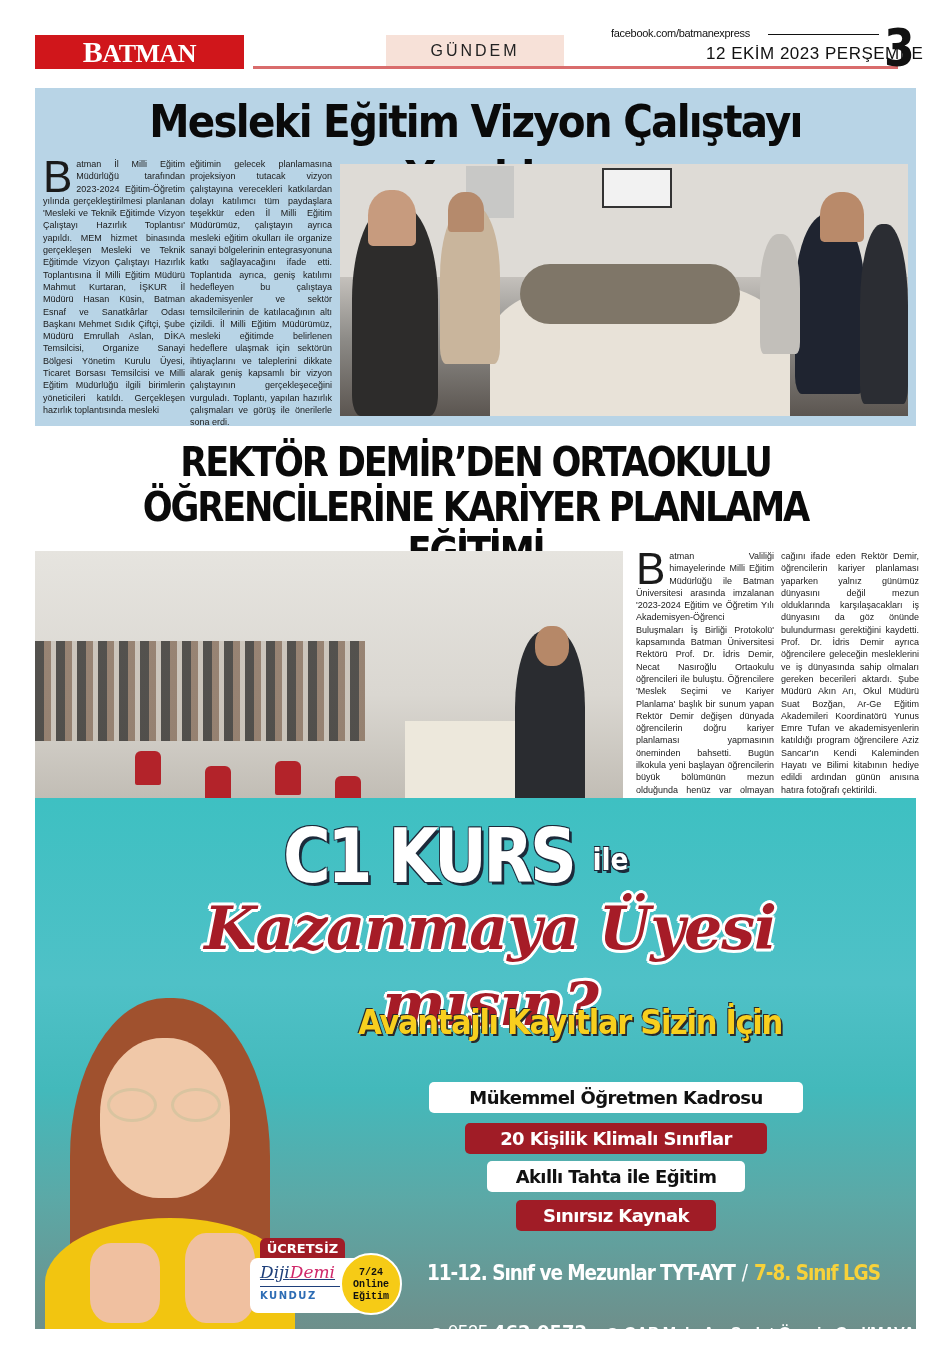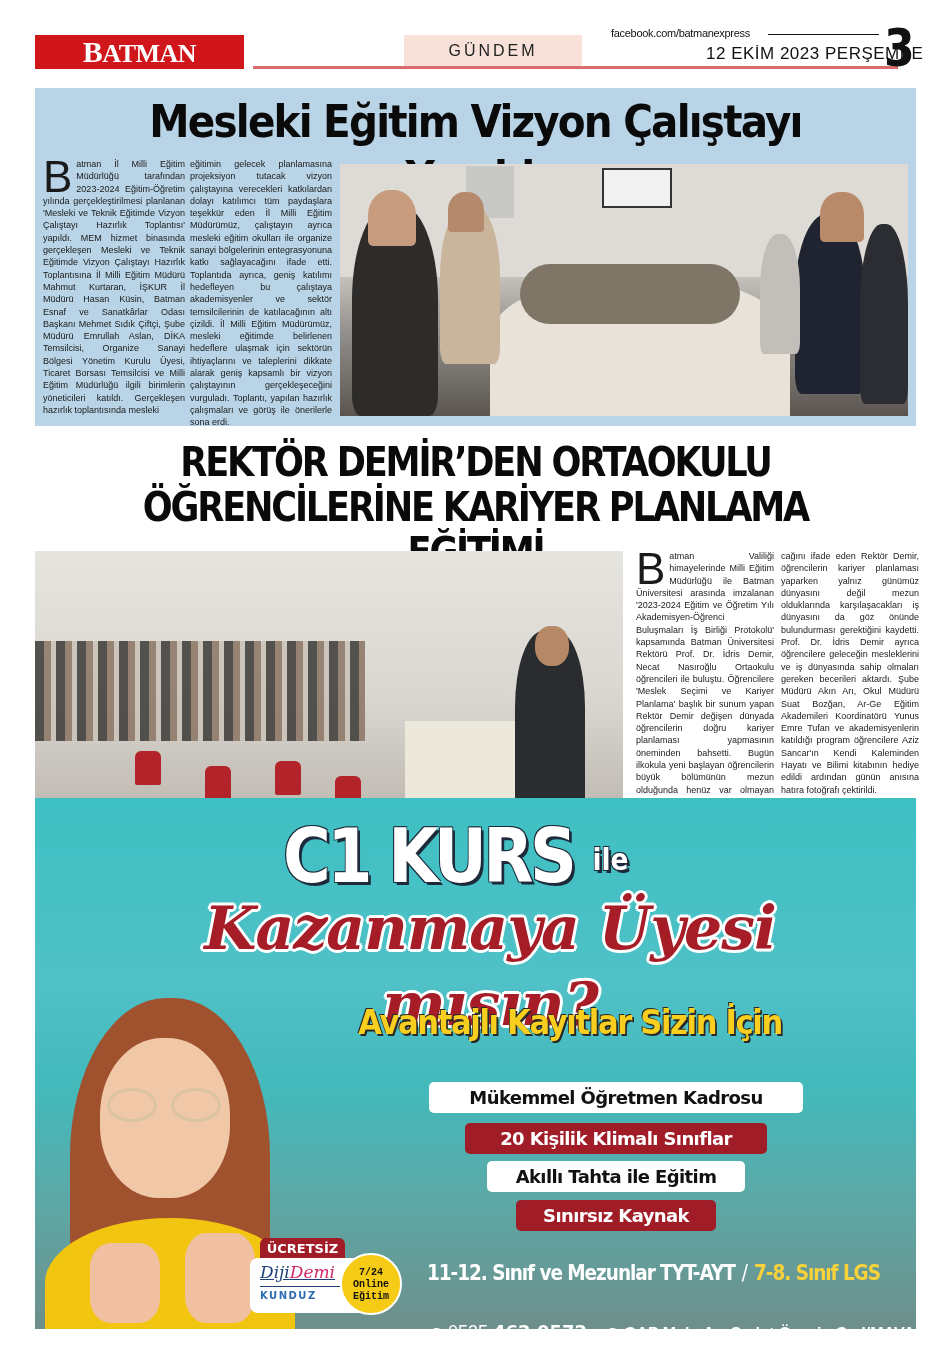--- a/index.html
+++ b/index.html
@@ -5,21 +5,21 @@
   * { box-sizing: border-box; margin: 0; padding: 0; }
   html, body { width: 951px; height: 1364px; background: #ffffff; overflow: hidden; }
   body { position: relative; font-family: "Liberation Sans", sans-serif; color: #111; }
 
   
   .logo { position: absolute; left: 35px; top: 35px; width: 209px; height: 34px; background: #d0161b;
     color: #fff; font-family: "Liberation Serif", serif; font-weight: bold; font-size: 26px; line-height: 34px;
     text-align: center; letter-spacing: -0.5px; }
   .logo .big { font-size: 30px; }
   .hdr-line { position: absolute; left: 253px; top: 66px; width: 645px; height: 3px; background: #d96c6c; }
-  .section-tab { position: absolute; left: 404px; top: 35px; width: 178px; height: 31px; background: #f7e1d8;
+  .section-tab { position: absolute; left: 386px; top: 35px; width: 178px; height: 31px; background: #f7e1d8;
     font-size: 16px; letter-spacing: 3px; line-height: 31px; text-align: center; color: #222; }
   .fb { position: absolute; left: 611px; top: 27px; font-size: 11px; font-family: "Liberation Sans Narrow", "Liberation Sans", sans-serif; color: #111; letter-spacing: -0.3px; }
   .fb-rule { position: absolute; left: 768px; top: 34px; width: 111px; height: 1px; background: #111; }
   .date { position: absolute; left: 706px; top: 44px; font-size: 17px; letter-spacing: 0.5px; color: #111; }
   .page-num { position: absolute; left: 884px; top: 22px; font-family: "DejaVu Sans", sans-serif; font-weight: bold;
     font-size: 52px; line-height: 52px; color: #111; transform: scaleX(0.85); transform-origin: left; }
 
   
   .box1 { position: absolute; left: 35px; top: 88px; width: 881px; height: 338px; background: #b8d4e6; }
   .h1 { position: absolute; left: 0; top: 6px; width: 881px; text-align: center; font-family: "DejaVu Sans", sans-serif;

